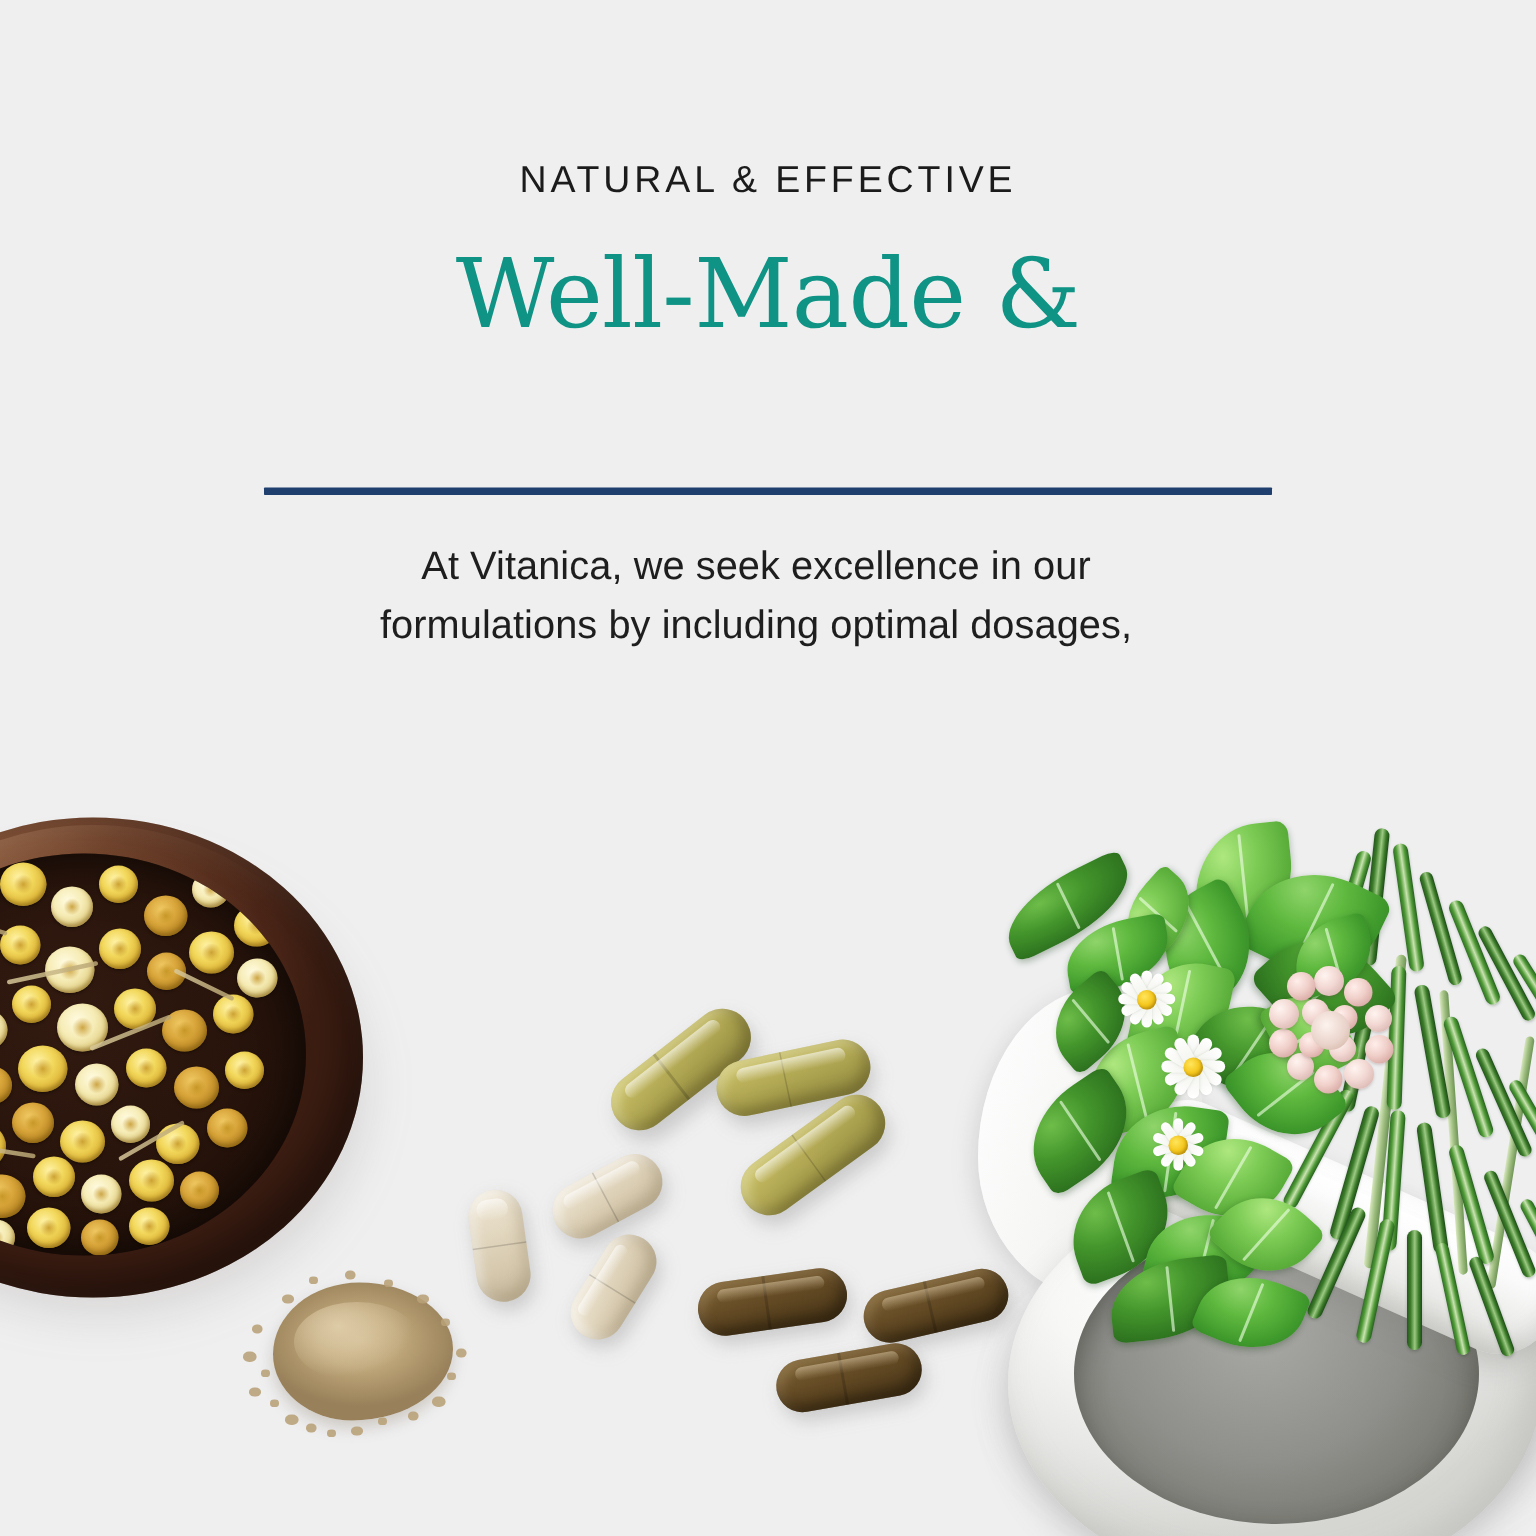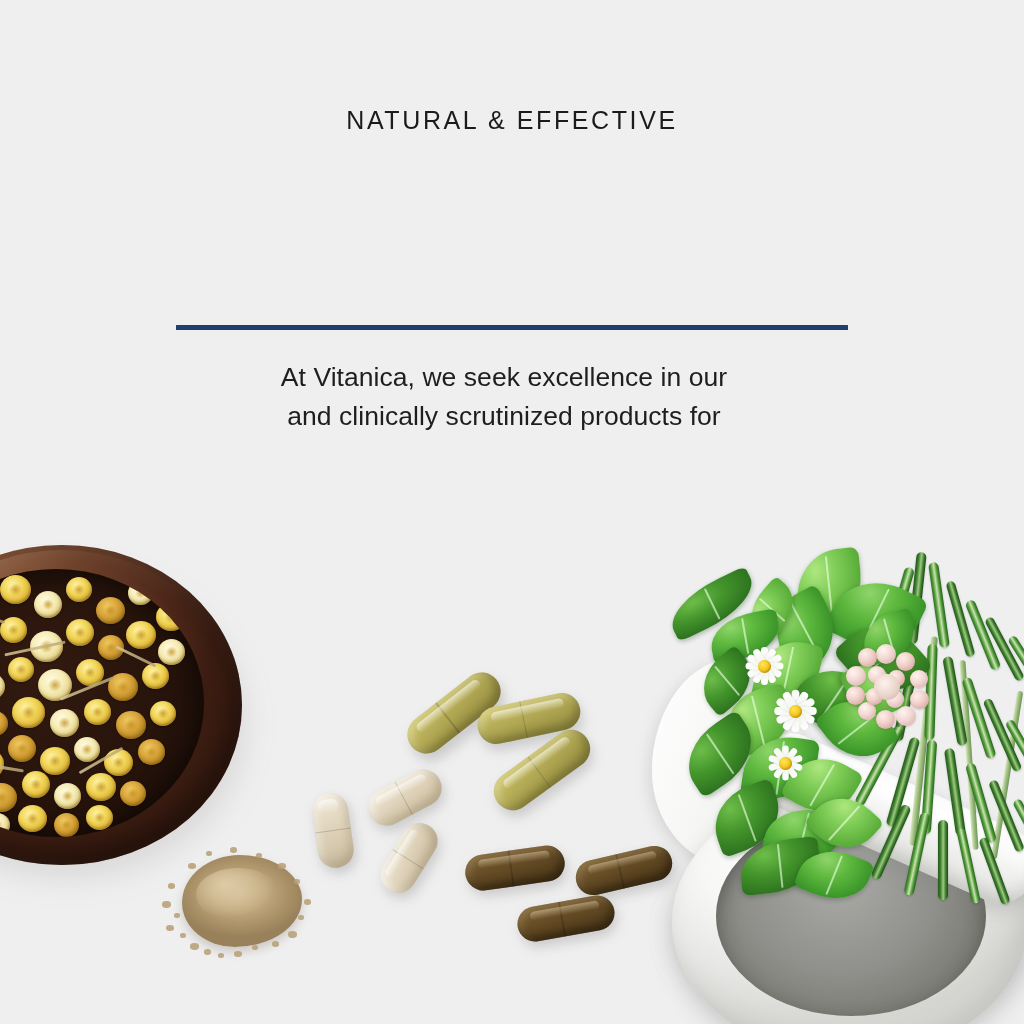--- a/index.html
+++ b/index.html
@@ -503,23 +503,24 @@
       <div class="floret pk" style="left:22px; top:44px; width:17px; height:17px;"></div>
       <div class="cluster-core"></div>
     </div>
   </div>
 
   <div class="text-block">
 
     <div class="eyebrow">NATURAL &amp; EFFECTIVE</div>
 
     <div class="headline">
+      <span class="ln">Well-Made &amp;</span>
     </div>
 
     <div class="divider"></div>
 
     <div class="body-copy">
       <span class="ln">At Vitanica, we seek excellence in our</span>
-      <span class="ln">and clinically scrutinized products for</span>
+      <span class="ln">formulations by including optimal dosages,</span>
     </div>
   </div>
 
 </div>
 
 </body></html>

